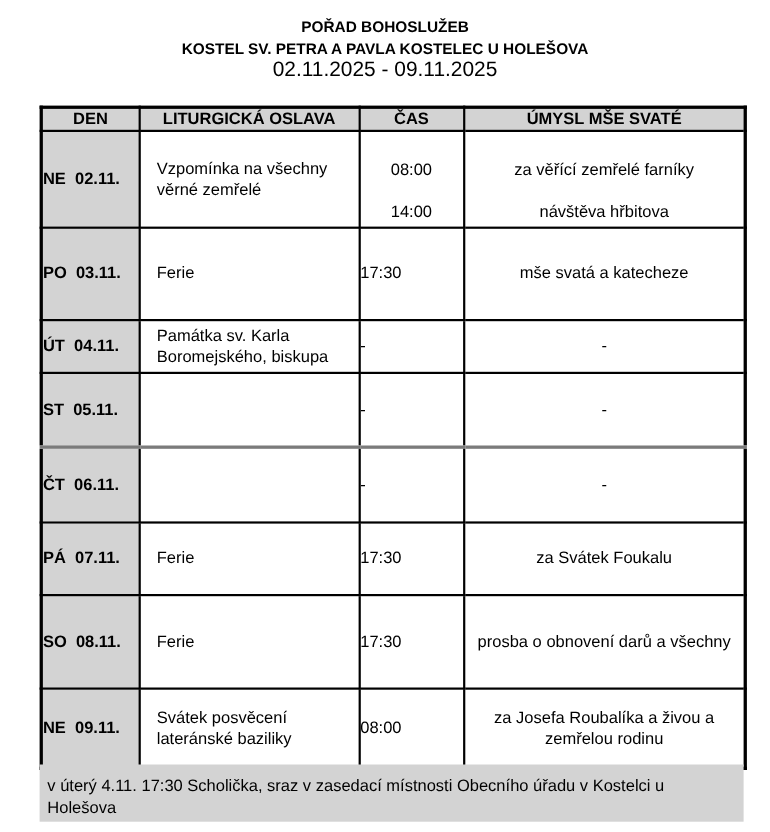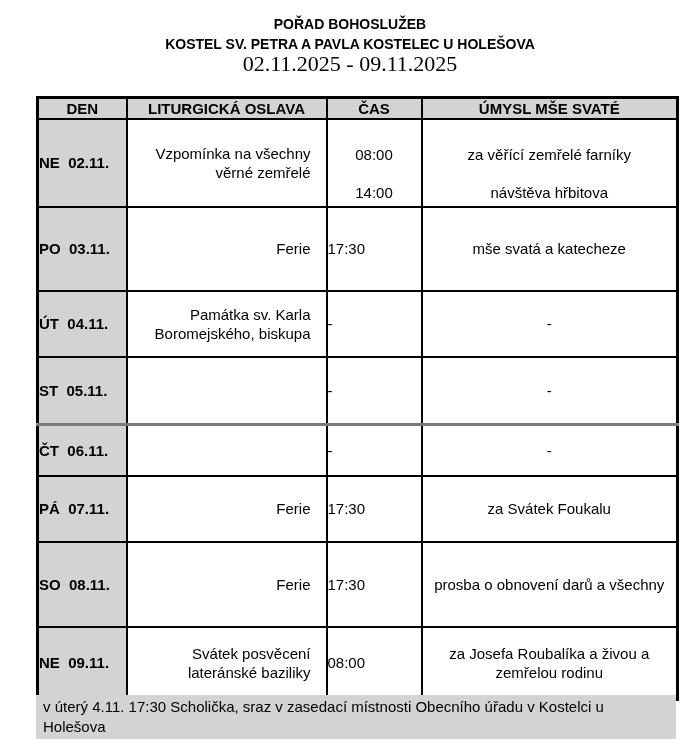--- a/index.html
+++ b/index.html
@@ -6,21 +6,21 @@
   .doc{
     position:relative;
     width:700px;height:756px;
     background:#ffffff;
     font-family:"Liberation Sans","DejaVu Sans",sans-serif;
     color:#000;
   }
   
   .title-block{position:absolute;top:15px;left:0;width:100%;text-align:center;}
   .title-line1,.title-line2{font-size:14px;font-weight:bold;line-height:19.5px;}
-  .title-line3{font-size:22px;font-weight:normal;line-height:19.5px;font-family:Liberation Serif, serif;}
+  .title-line3{font-size:19px;font-weight:normal;line-height:19.5px;}
   
   table.schedule{
     position:absolute;left:36px;top:96px;
     width:640px;
     border-collapse:collapse;
     table-layout:fixed;
     border:3px solid #000;
     font-size:15px;
   }
   table.schedule col.c-den{width:89px;}
@@ -40,54 +40,54 @@
     height:17px;
   }
   td.day{
     background:#d3d3d3;
     font-weight:bold;
     text-align:left;
     padding-left:7px;
     white-space:pre;
     vertical-align:middle;
   }
-  td.oslava{text-align:right;vertical-align:middle;margin-left:12px;}
+  td.oslava{text-align:left;vertical-align:middle;margin-left:12px;}
   td.oslava .wrap{max-width:168px;margin:0 auto;line-height:19px;}
   td.cas{text-align:left;vertical-align:middle;}
   td.umysl{text-align:center;vertical-align:middle;padding:0 8px;}
   td.umysl .wrap{line-height:19px;}
   
   .stack{
     height:84px;
     display:flex;flex-direction:column;
     justify-content:space-between;
     align-items:center;
     padding:26px 0 4px;
     box-sizing:content-box;
   }
   .stack{height:56px;} 
   .stack .entry{line-height:18px;}
   
   tr.rh-head{height:21px;}
   tr.rh-1{height:86px;}
   tr.rh-2{height:84px;}
-  tr.rh-3{height:66px;}
+  tr.rh-3{height:48px;}
   tr.rh-4{height:68px;}
-  tr.rh-5{height:51px;}
+  tr.rh-5{height:68px;}
   tr.rh-6{height:66px;}
   tr.rh-7{height:85px;}
   tr.rh-8{height:73px;}
   
   tr.pagebreak td{border-top:3px solid #7b7b7b;}
   
   .footer-note{
     position:absolute;left:36px;top:695px;
     width:640px;box-sizing:border-box;
     background:#d3d3d3;
-    padding:2px 7px 3px;
+    padding:10px 7px 3px;
     font-size:15px;line-height:19.5px;
     text-align:left;
   }
 </style>
 </head>
 <body>
 
 <div class="doc">
 
   <div class="title-block">

